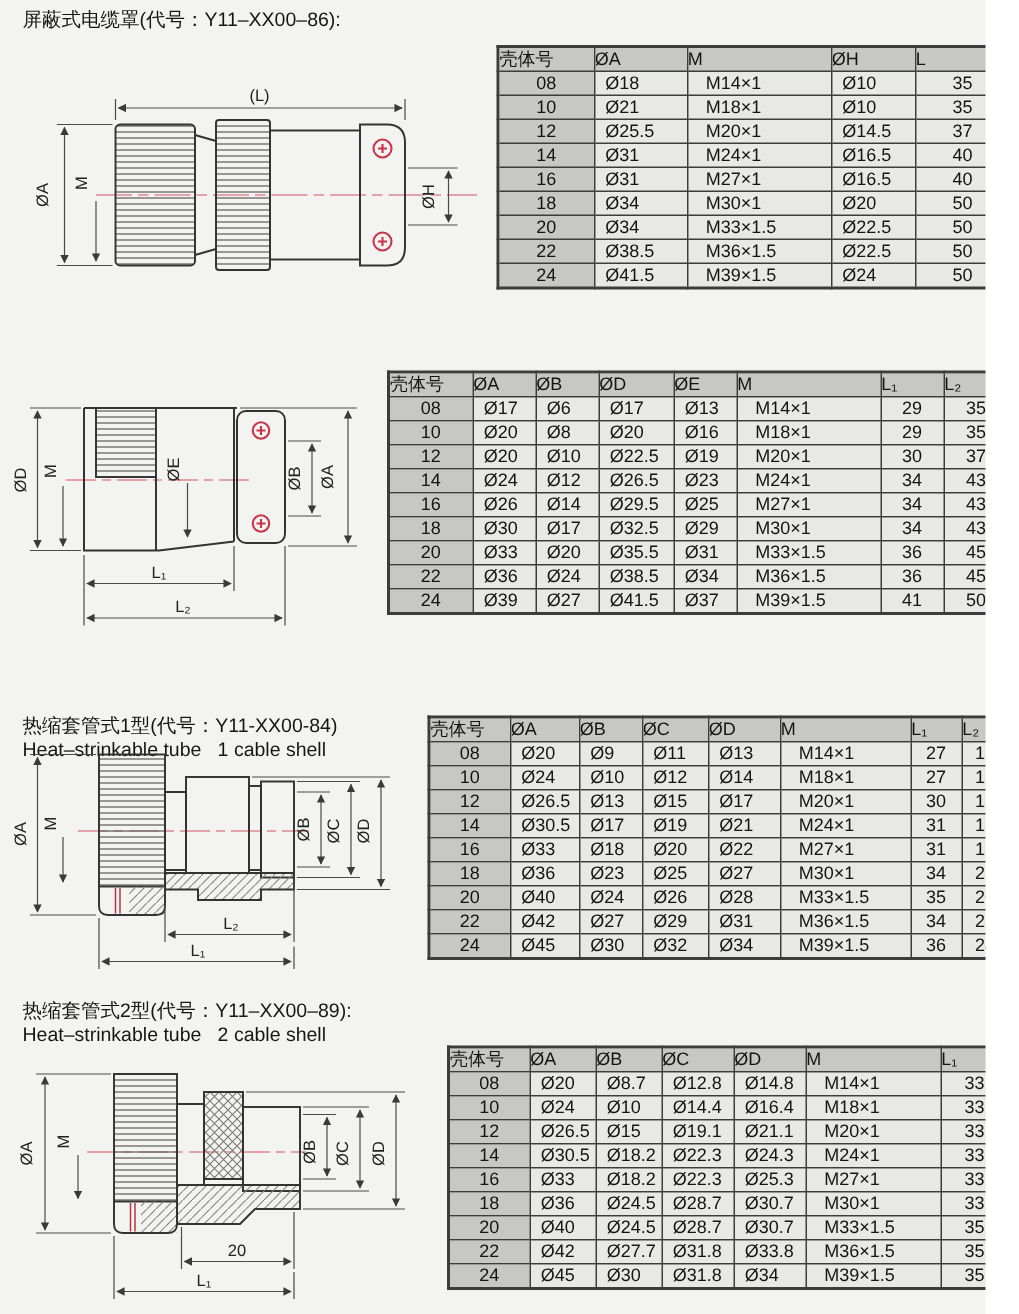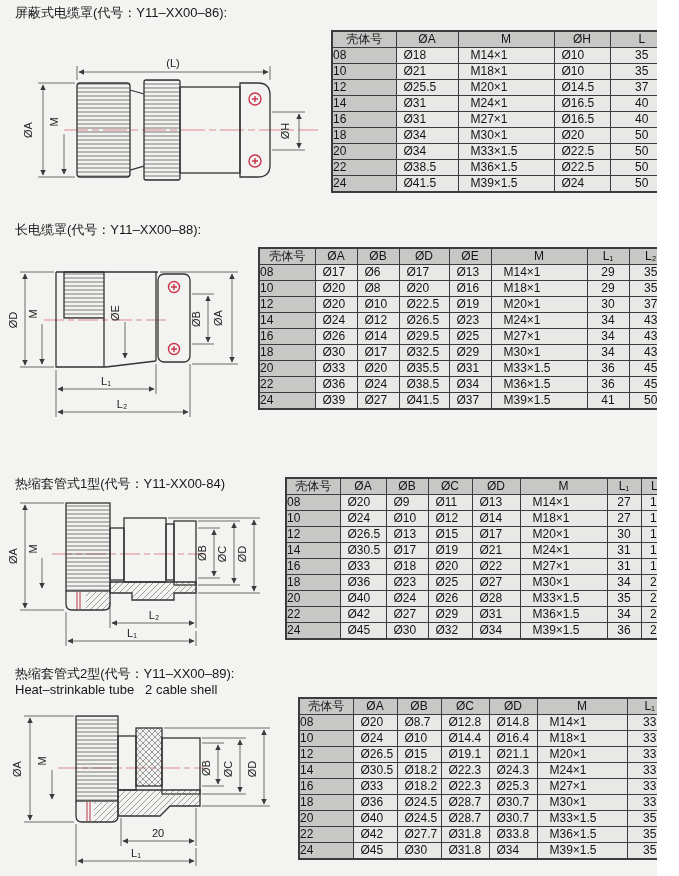--- a/index.html
+++ b/index.html
@@ -11,23 +11,23 @@
   .title .en{white-space:pre;display:block;}
   .title .zh{display:block;}
   table.tbl{
     position:absolute;border-collapse:collapse;table-layout:fixed;
     border:2px solid #3c3c3c;font-size:12px;color:#141414;
   }
   .tbl th,.tbl td{
     border:1px solid #3c3c3c;height:15px;line-height:15px;padding:0;
     overflow:hidden;white-space:nowrap;
   }
-  .tbl th{background:#c7c7c5;text-align:center;font-weight:400;margin-left:24px;}
+  .tbl th{background:#c7c7c5;text-align:left;font-weight:400;margin-left:24px;}
   .tbl td{background:#e8e8e6;text-align:left;padding-left:7px;}
-  .tbl td:first-child{background:#c7c7c5;text-align:left;padding-left:0;}
+  .tbl td:first-child{background:#c7c7c5;text-align:center;padding-left:0;}
   #t1{left:331px;top:30px;width:342px;}
   #t2{left:258px;top:247px;width:414px;}
   #t3{left:285px;top:477px;width:387px;}
   #t4{left:298px;top:697px;width:374px;}
   #t1 td:nth-child(3){padding-left:12px;}
   #t1 td:nth-child(5){text-align:center;padding-left:0;}
   #t2 td:nth-child(6),#t3 td:nth-child(6),#t4 td:nth-child(6){padding-left:12px;}
   #t2 td:nth-child(7),#t2 td:nth-child(8),
   #t3 td:nth-child(7),#t3 td:nth-child(8),
   #t4 td:nth-child(7){text-align:center;padding-left:0;}
@@ -161,21 +161,20 @@
           <td>24</td>
           <td>Ø41.5</td>
           <td>M39×1.5</td>
           <td>Ø24</td>
           <td>50</td>
         </tr>
       </tbody>
     </table>
 
   <div class="title" style="top:222px">
-    <span class="zh">长电缆罩(代号：Y11–XX00–88):</span>
   </div>
 
   <svg class="drw" style="left:8px;top:252px" width="246" height="175" viewBox="0 0 246 175">
     <defs>
       <marker id="ar2" viewBox="0 0 10 10" refX="9" refY="5" markerWidth="7" markerHeight="7" orient="auto-start-reverse">
         <path d="M0,0L10,5L0,10z" fill="#3a3a3a"></path>
       </marker>
       <pattern id="kn2" width="4" height="4" patternUnits="userSpaceOnUse">
         <line x1="0" y1="2" x2="4" y2="2" stroke="#6a6a6a" stroke-width="0.9"></line>
       </pattern>
@@ -330,20 +329,21 @@
           <td>Ø37</td>
           <td>M39×1.5</td>
           <td>41</td>
           <td>50</td>
         </tr>
       </tbody>
     </table>
 
   <div class="title" style="top:476px">
     <span class="zh">热缩套管式1型(代号：Y11-XX00-84)</span>
+    <span class="en">Heat–strinkable tube   1 cable shell</span>
   </div>
 
   <svg class="drw" style="left:8px;top:488px" width="280" height="160" viewBox="0 0 280 160">
     <defs>
       <marker id="ar3" viewBox="0 0 10 10" refX="9" refY="5" markerWidth="7" markerHeight="7" orient="auto-start-reverse">
         <path d="M0,0L10,5L0,10z" fill="#3a3a3a"></path>
       </marker>
       <pattern id="kn3" width="4" height="4" patternUnits="userSpaceOnUse">
         <line x1="0" y1="2" x2="4" y2="2" stroke="#6a6a6a" stroke-width="0.9"></line>
       </pattern>

